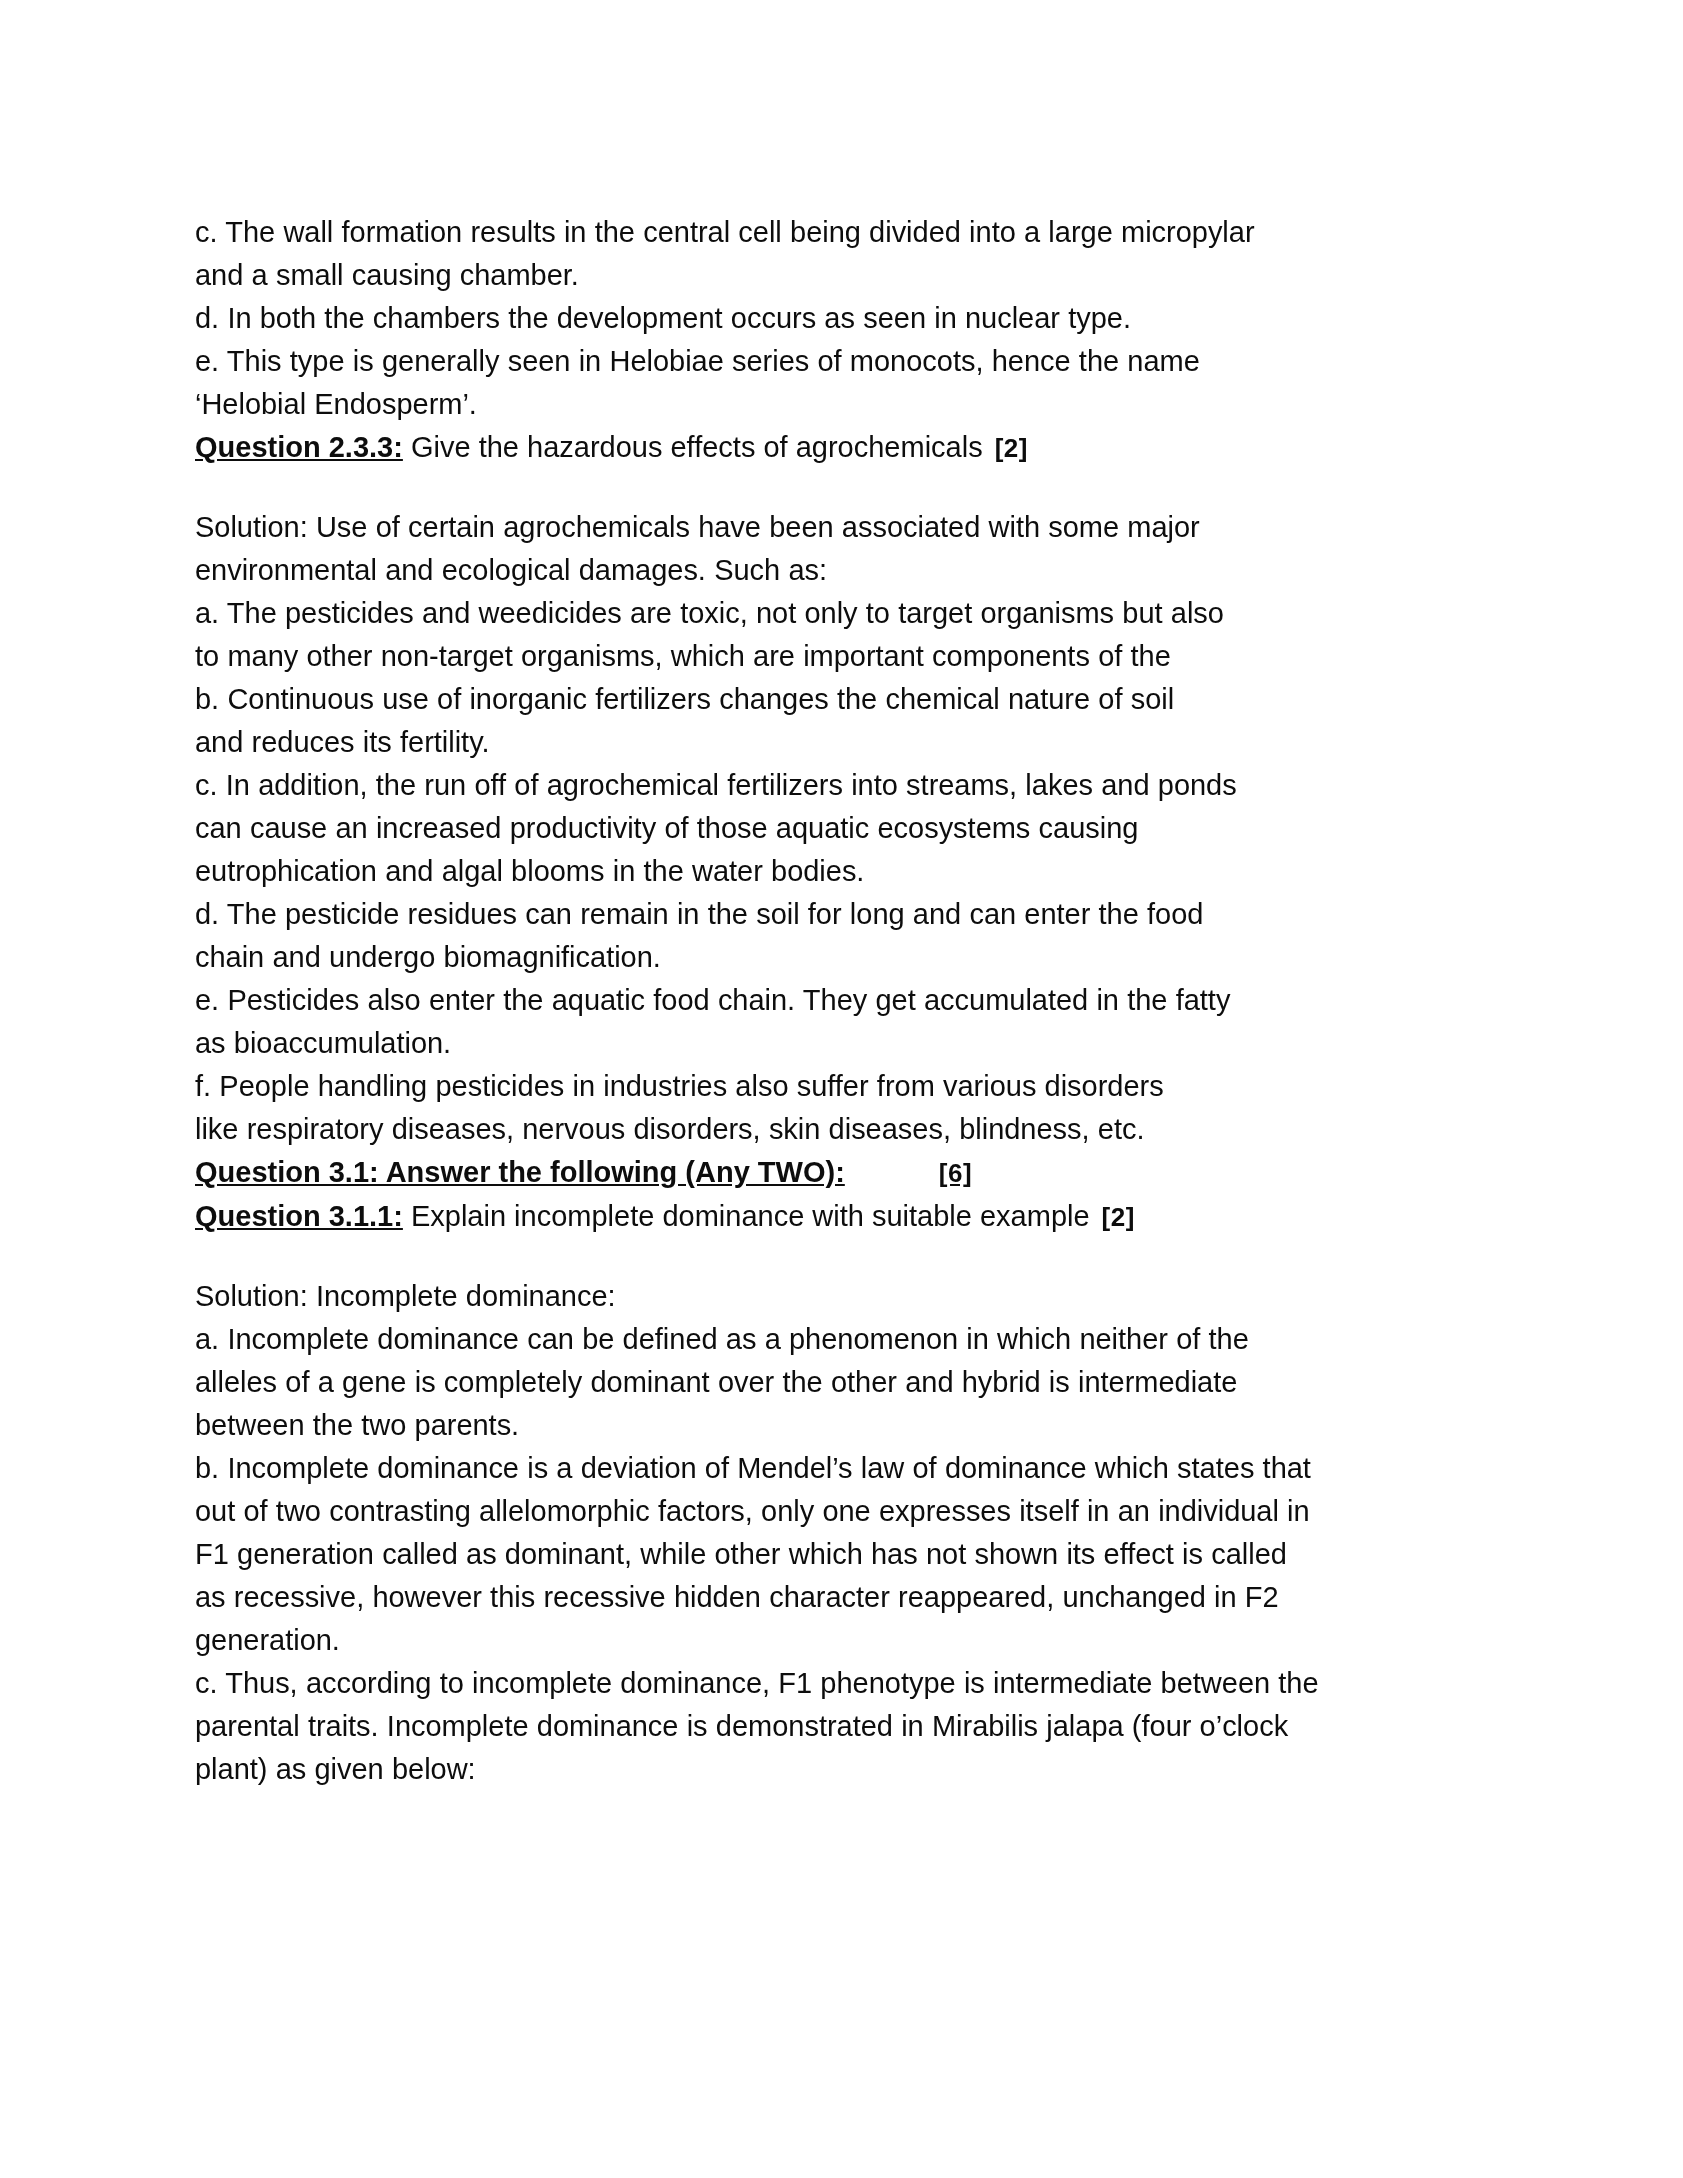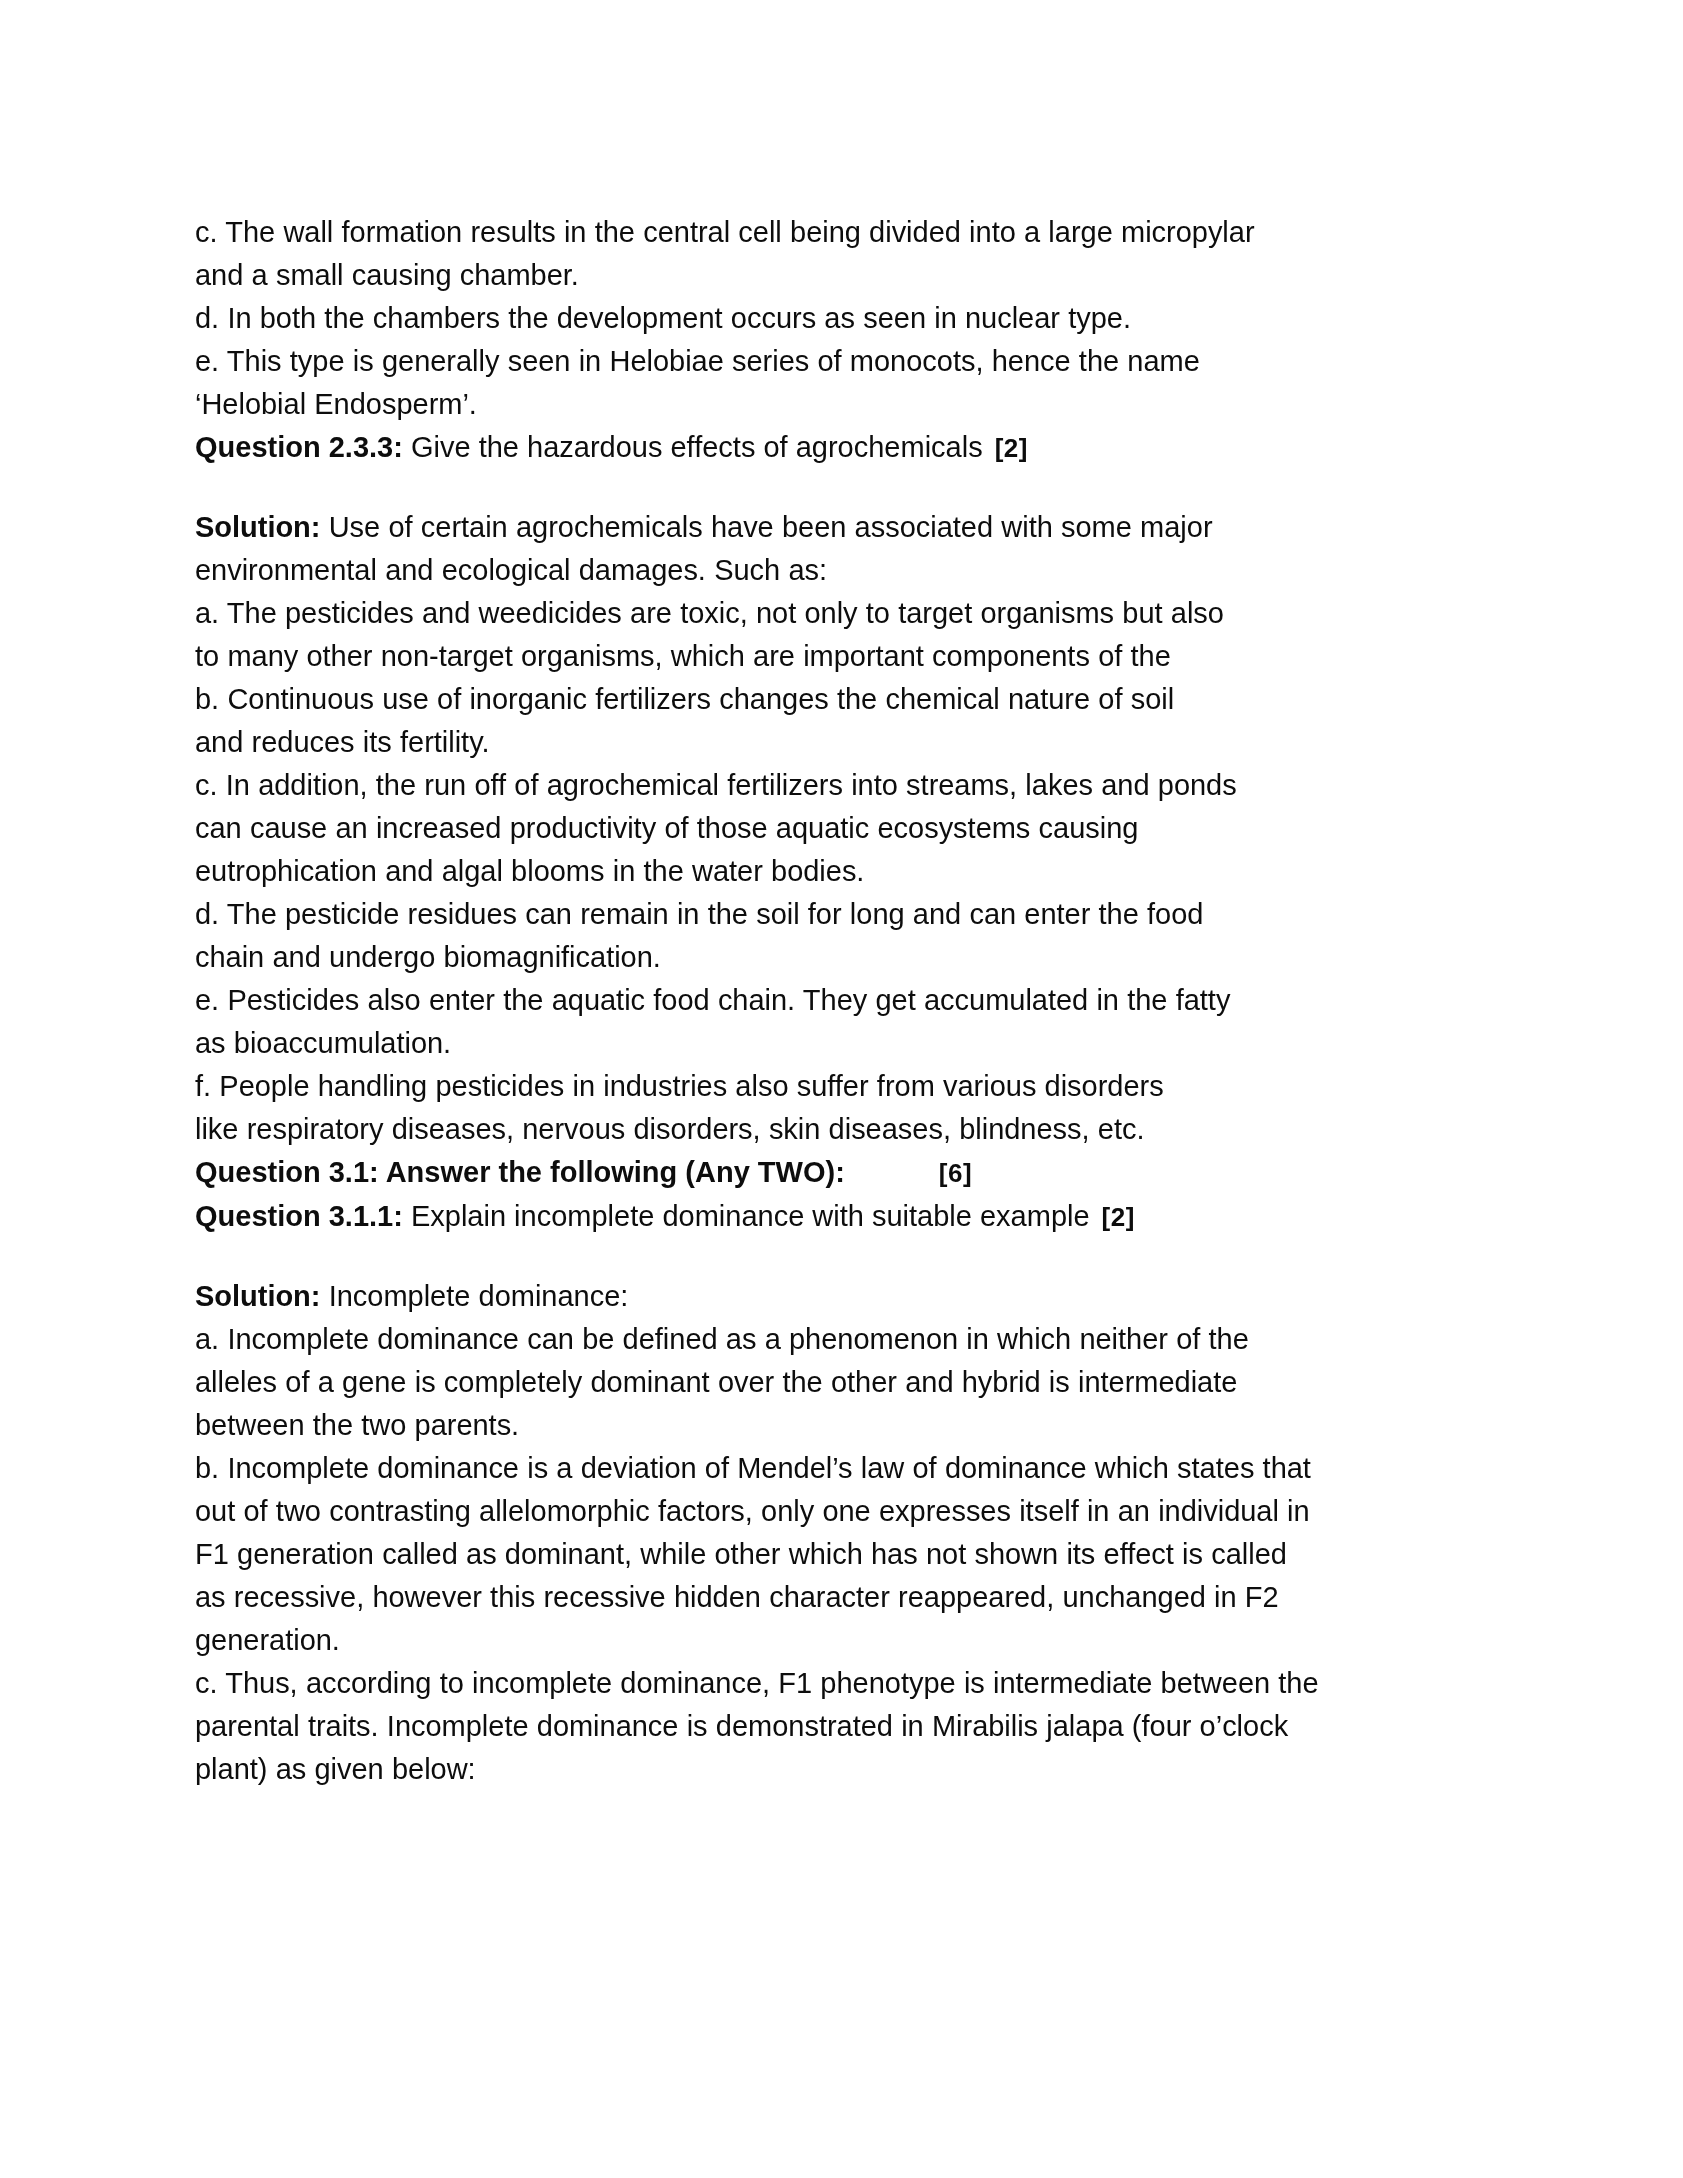--- a/index.html
+++ b/index.html
@@ -55,24 +55,25 @@
 
   .heading {
     font-size: 29px;
     line-height: 43px;
     margin: 0;
     font-weight: 400;
   }
   .heading .q-label,
   .heading.all-bold {
     font-weight: 700;
+    text-decoration: underline;
   }
 
   .lead-bold {
-    font-weight: 700;
+    font-weight: 400;
     text-align: center;
   }
 
   .marks {
     font-weight: 700;
     font-size: 26px;
     letter-spacing: 0.5px;
   }
   .marks.spaced-wide {
     padding-left: 94px;

